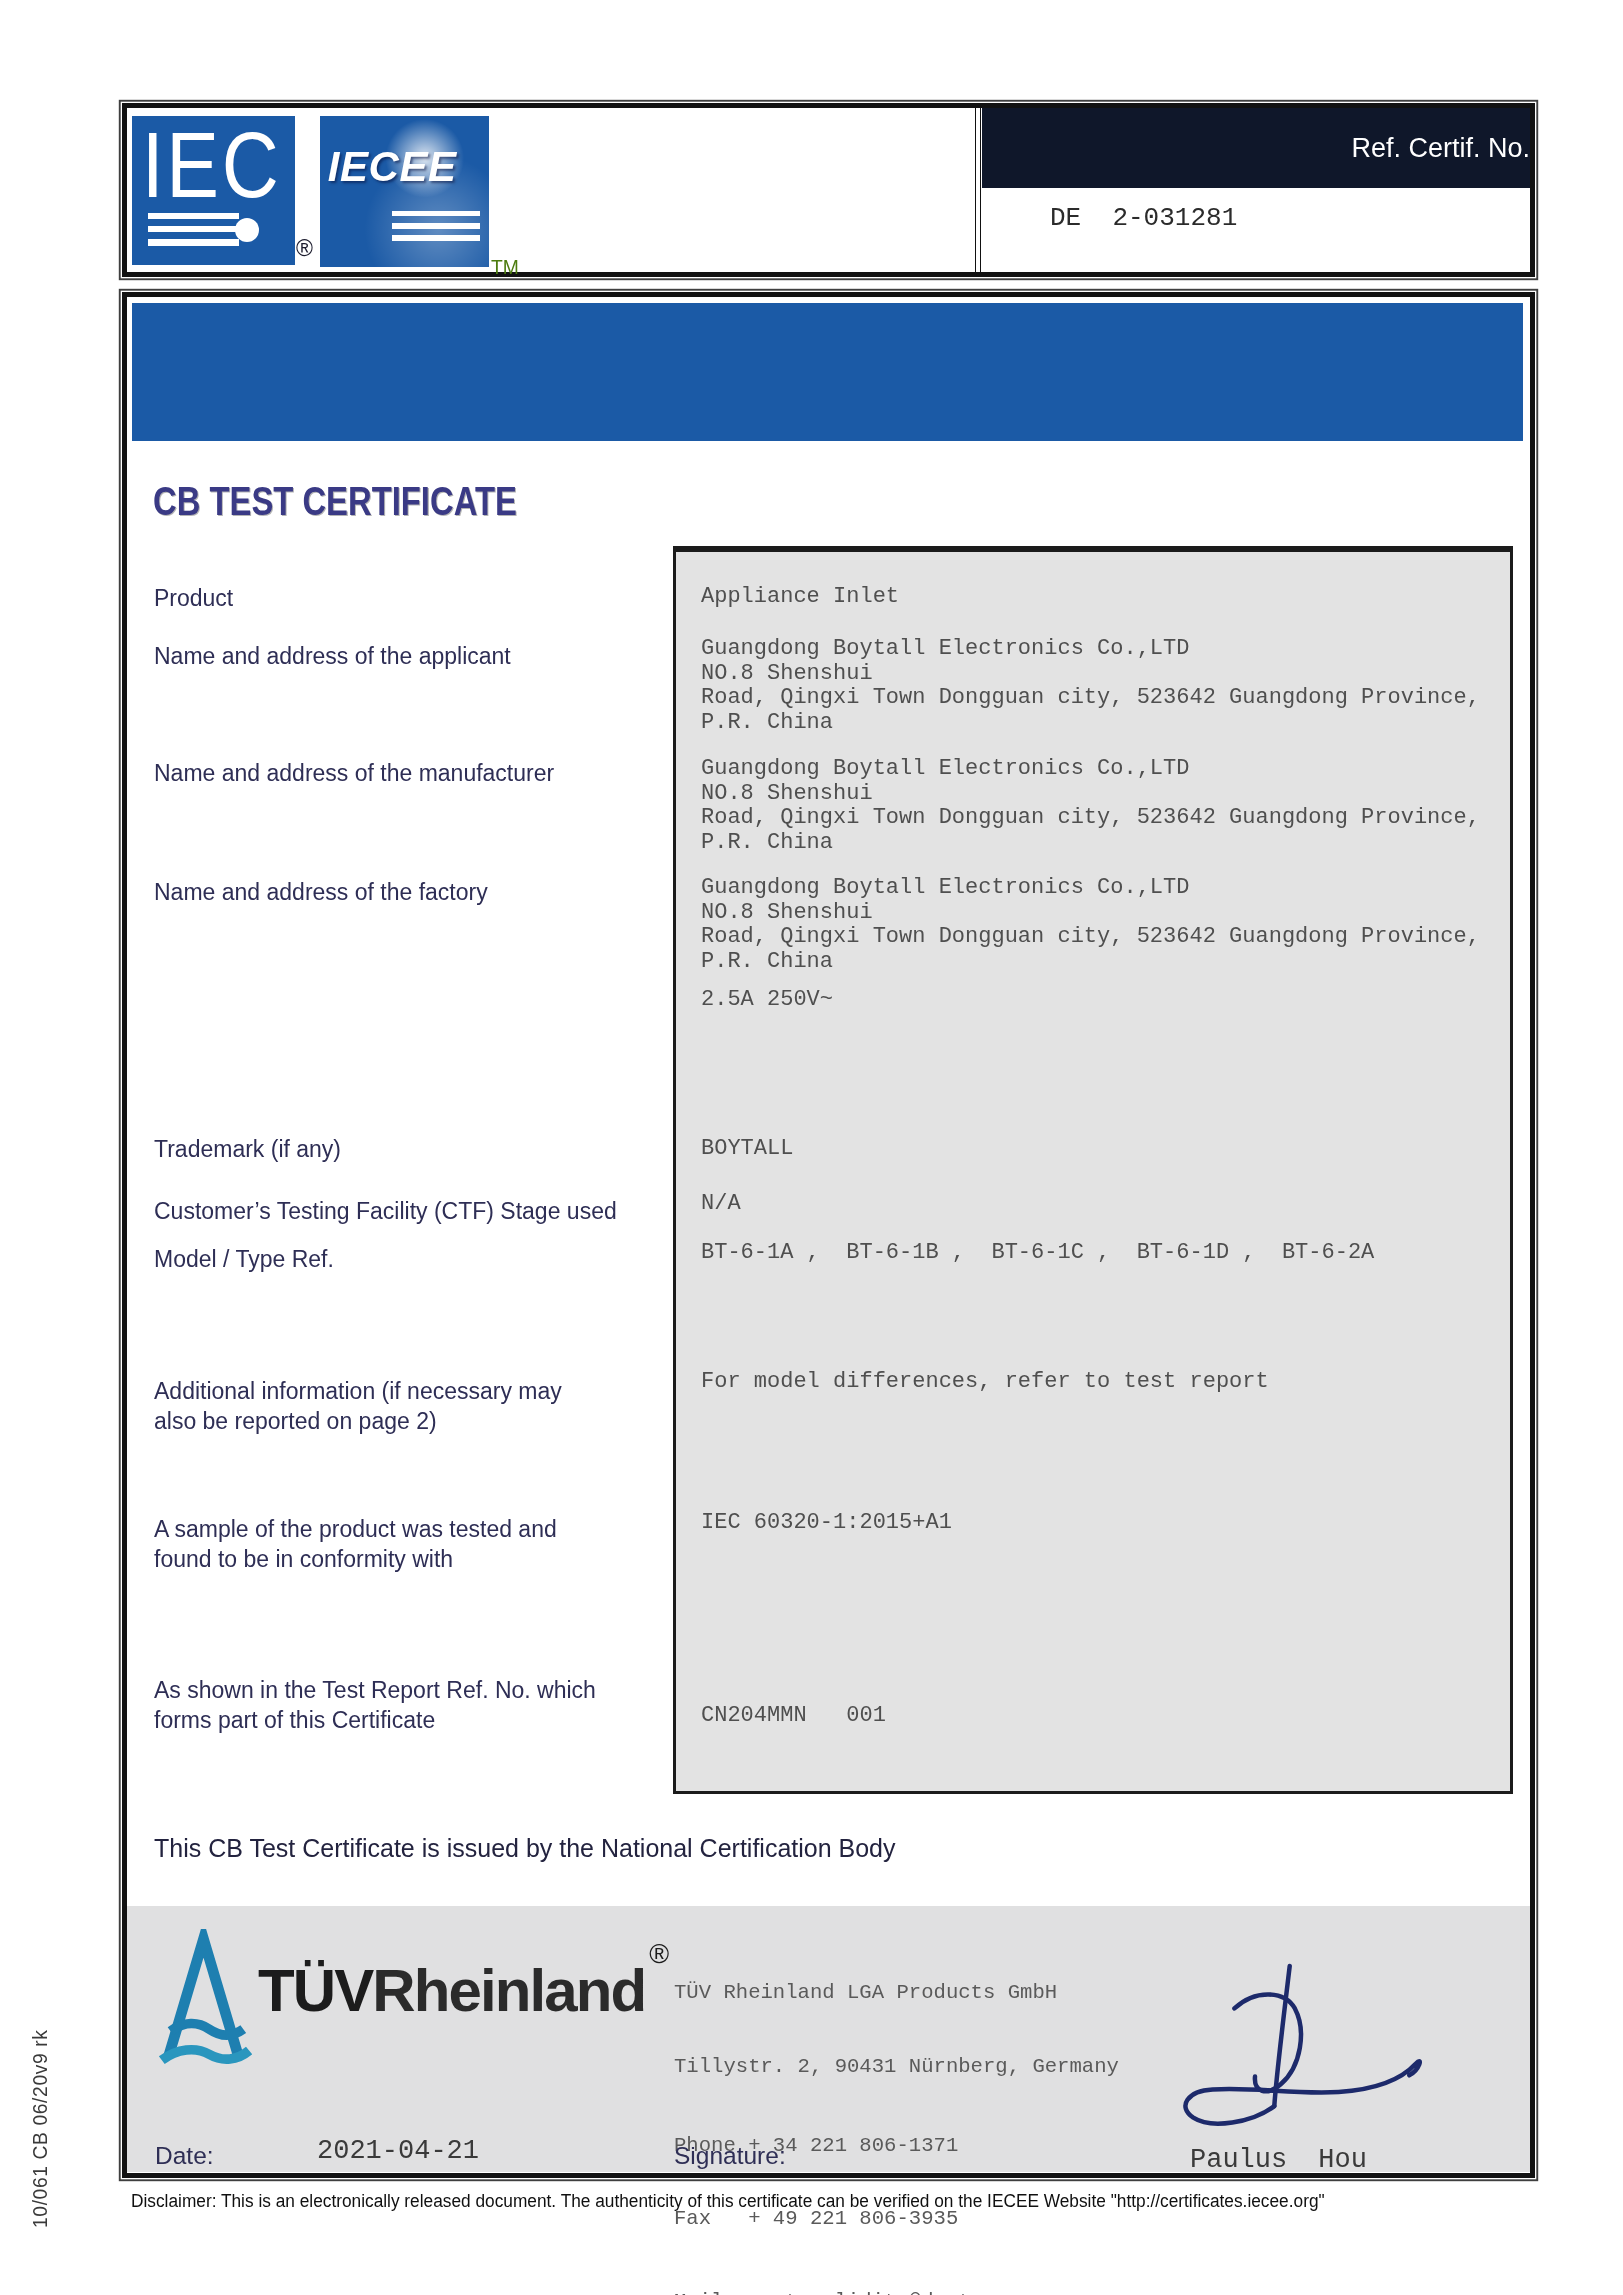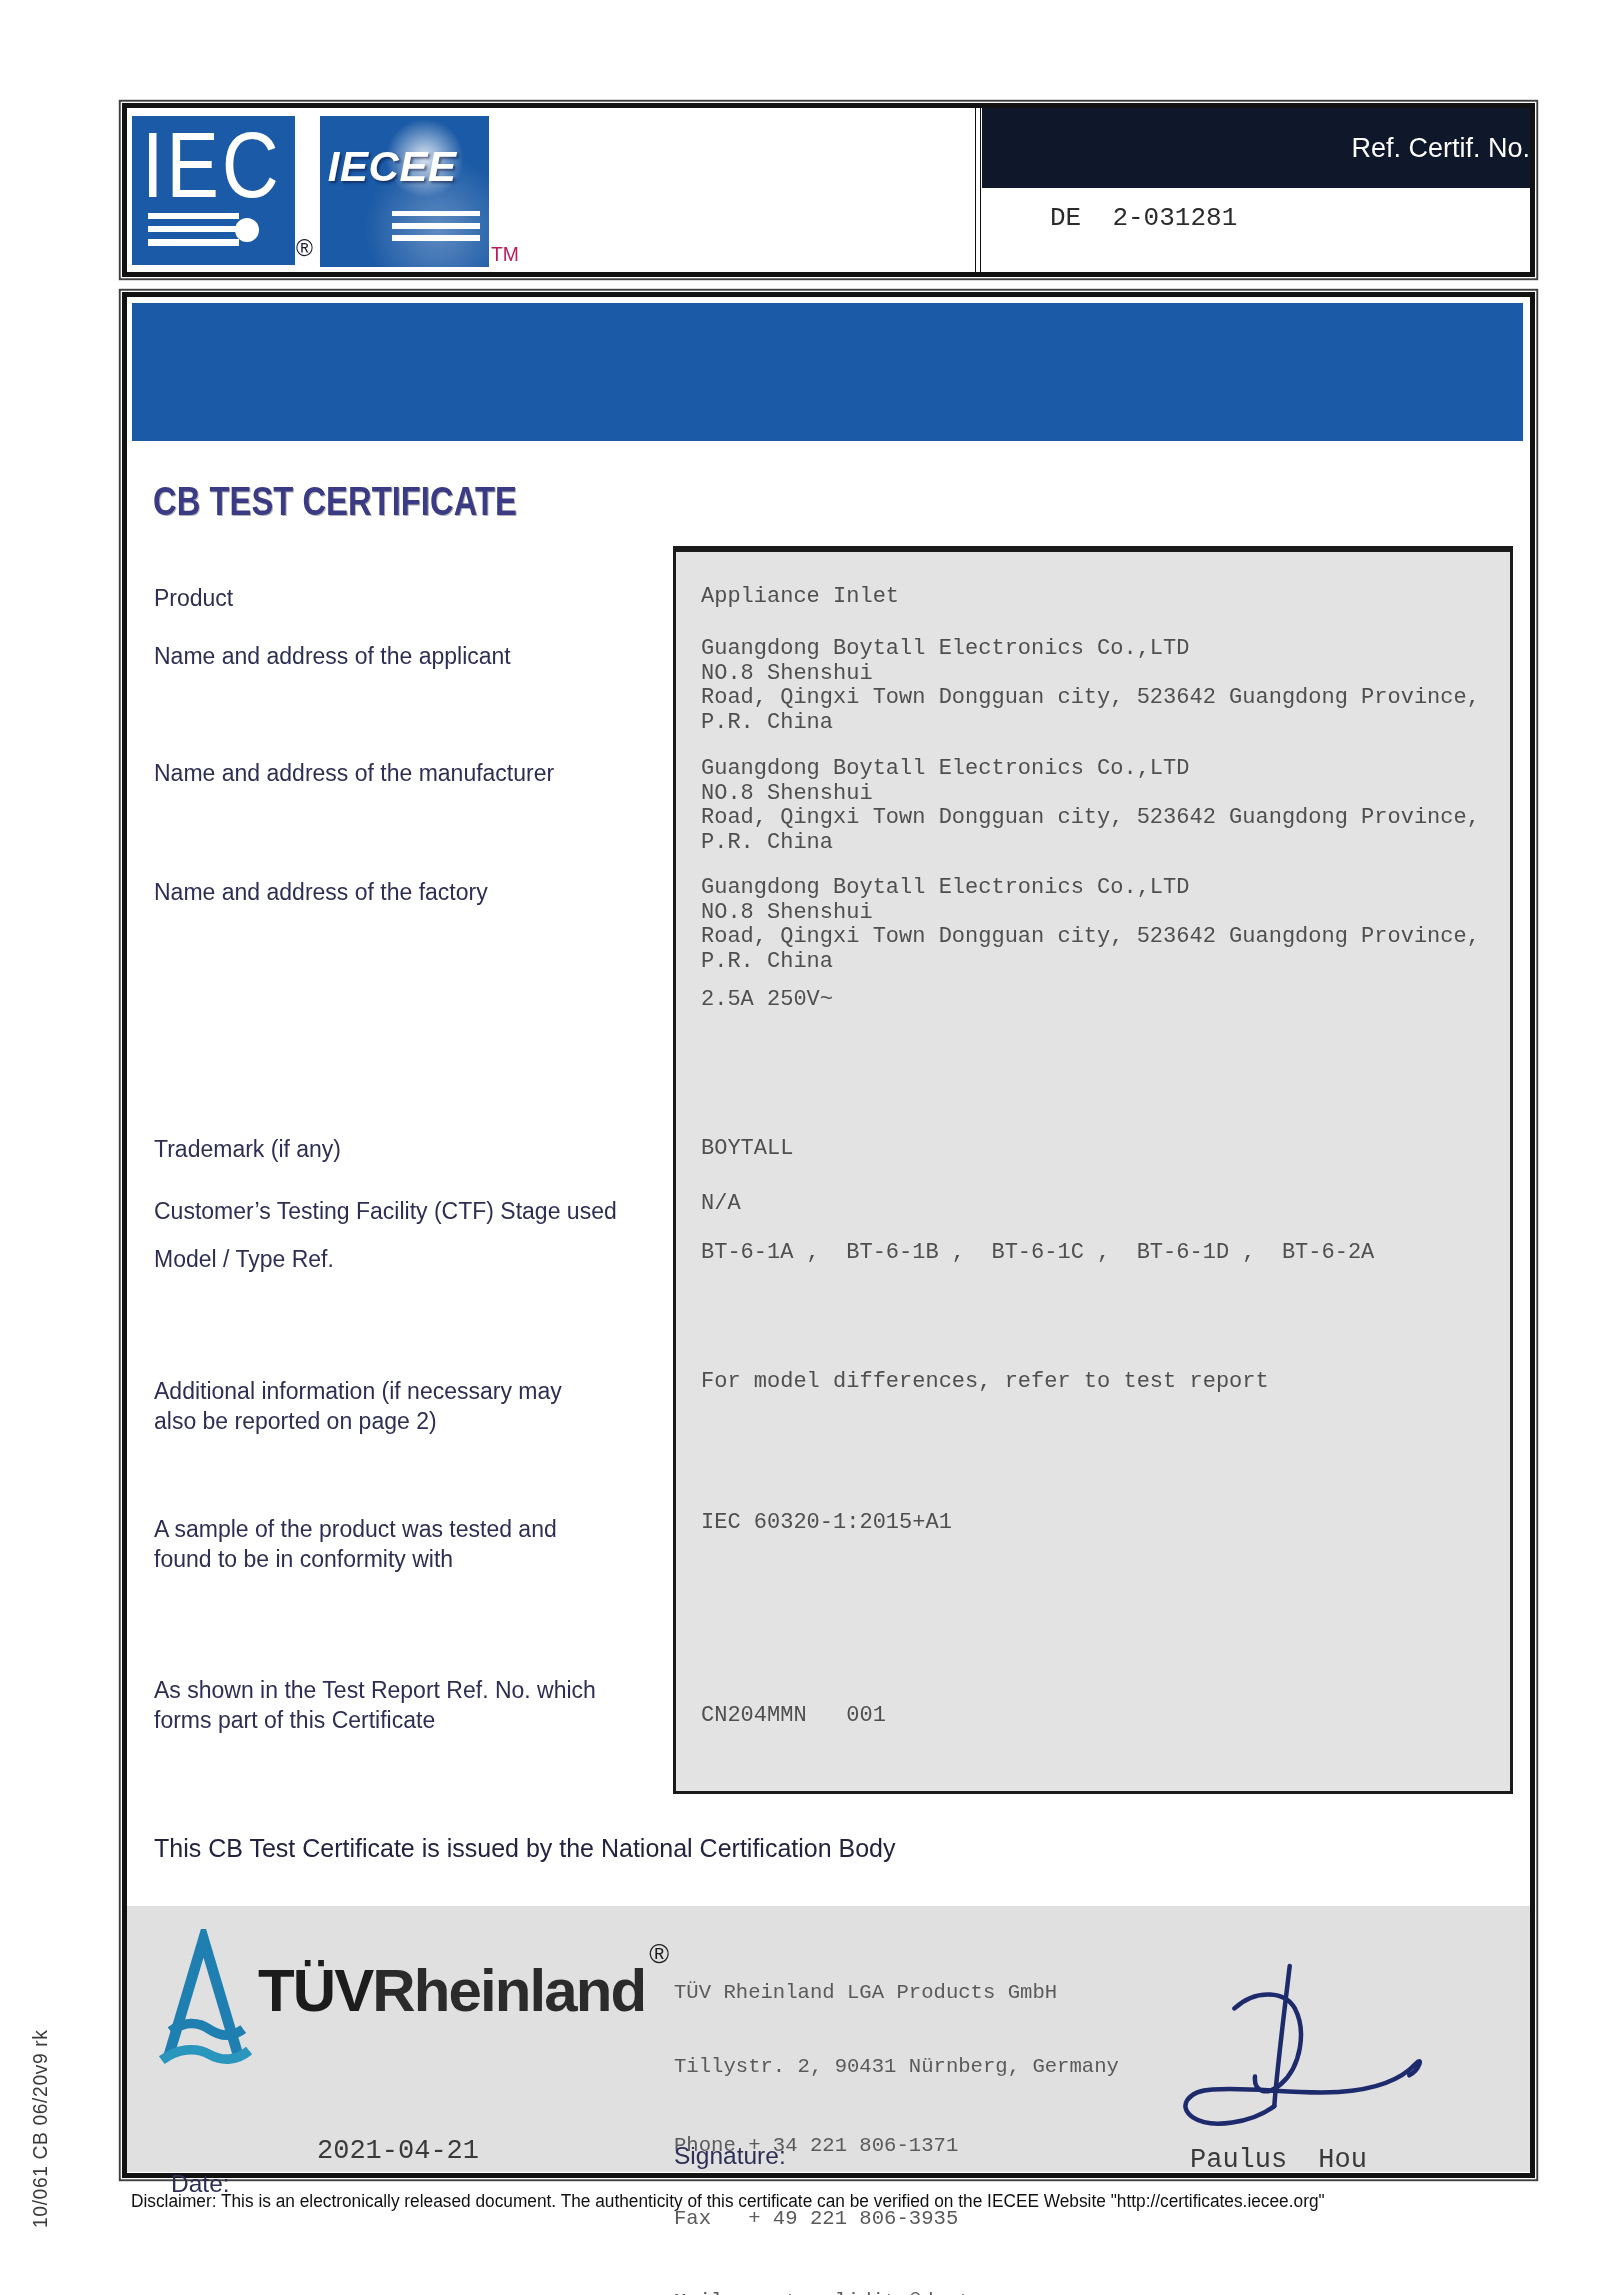--- a/index.html
+++ b/index.html
@@ -20,21 +20,21 @@
   .iec-dot{position:absolute;left:103px;top:102px;width:24.5px;height:24.5px;border-radius:50%;background:#fff;}
   .iecee-square{position:absolute;left:193px;top:7.7px;width:169px;height:151px;
         background:radial-gradient(circle at 62% 28%, rgba(255,255,255,.85) 0, rgba(255,255,255,0) 26%),
                    radial-gradient(circle at 70% 75%, rgba(255,255,255,.30) 0, rgba(255,255,255,0) 45%),
                    #1b5aa6;}
   .iecee-text{position:absolute;left:7.7px;top:27px;color:#fff;font-size:42px;font-weight:700;
               font-style:italic;letter-spacing:0.6px;text-shadow:1.9px 1.9px 2.6px rgba(5,15,60,.55);}
   .iecee-bars{position:absolute;right:9px;top:95px;}
   .iecee-bars .bar{width:88px;height:5.8px;background:#fff;margin-bottom:6.4px;}
   .reg-mark{position:absolute;left:169px;top:127px;font-size:23px;color:#1c1c2e;}
-  .tm-mark{position:absolute;left:364px;top:136px;font-size:19.3px;color:#be185d;}
+  .tm-mark{position:absolute;left:364px;top:149px;font-size:19.3px;color:#4d7c0f;}
   .header-divider{position:absolute;left:848px;top:0;bottom:0;width:3.9px;background:#fff;
                   border-left:1.9px solid #111;border-right:1.9px solid #111;}
   .ref-band{position:absolute;left:855px;right:0;top:0;height:80px;background:#0f172a;
             display:flex;align-items:center;justify-content:flex-end;}
   .ref-band span{color:#ffffff;font-size:27px;}
   .ref-value{position:absolute;left:923px;top:95px;font-family:"Liberation Mono","DejaVu Sans Mono",monospace;
              font-size:26px;color:#2b2b2b;white-space:pre;}
 
   
   .banner{position:absolute;left:5.1px;top:5.8px;width:1391px;height:138px;background:#1b5aa6;
@@ -58,21 +58,21 @@
             letter-spacing:-1.9px;white-space:nowrap;}
   .tuv-word .t1{font-weight:700;}
   .tuv-word .t2{font-weight:700;opacity:.92;}
   .tuv-word sup{font-size:27px;position:relative;top:-27px;left:3.9px;font-weight:400;}
   .contact{position:absolute;left:547px;top:26px;font-family:"Liberation Mono","DejaVu Sans Mono",monospace;
            font-size:20.6px;color:#5a5a5a;line-height:24.5px;white-space:pre;}
   .contact .gap-sm{margin-top:5.8px;}
   .contact .gap-md{margin-top:9px;}
   .signature-svg{position:absolute;left:994px;top:51px;}
   .date-label,.sig-label{position:absolute;font-size:24.5px;color:#2e2e55;}
-  .date-label{left:44px;top:236px;margin-top:28px;}
+  .date-label{left:28px;top:236px;}
   .sig-label{left:547px;top:236px;}
   .date-value{position:absolute;left:190px;top:230px;font-family:"Liberation Mono","DejaVu Sans Mono",monospace;
               font-size:27px;color:#3a3a3a;white-space:pre;}
   .signatory{position:absolute;left:1063px;top:239px;font-family:"Liberation Mono","DejaVu Sans Mono",monospace;
              font-size:27px;color:#3a3a3a;word-spacing:.55em;white-space:pre;}
 
   .disclaimer{position:absolute;left:131px;top:2191px;font-size:18px;color:#101010;
               transform:scaleX(.96);transform-origin:0 0;white-space:nowrap;}
   .side-note{position:absolute;left:30px;top:2228px;transform:rotate(-90deg);transform-origin:0 0;
              font-size:19.3px;color:#3a3a3a;letter-spacing:0.6px;white-space:nowrap;}

